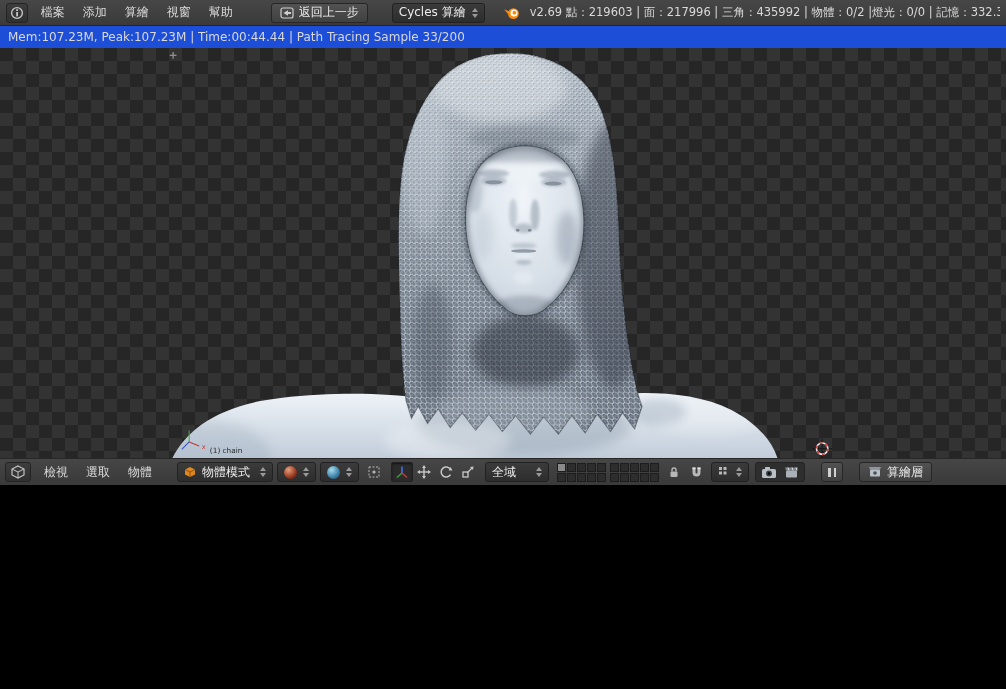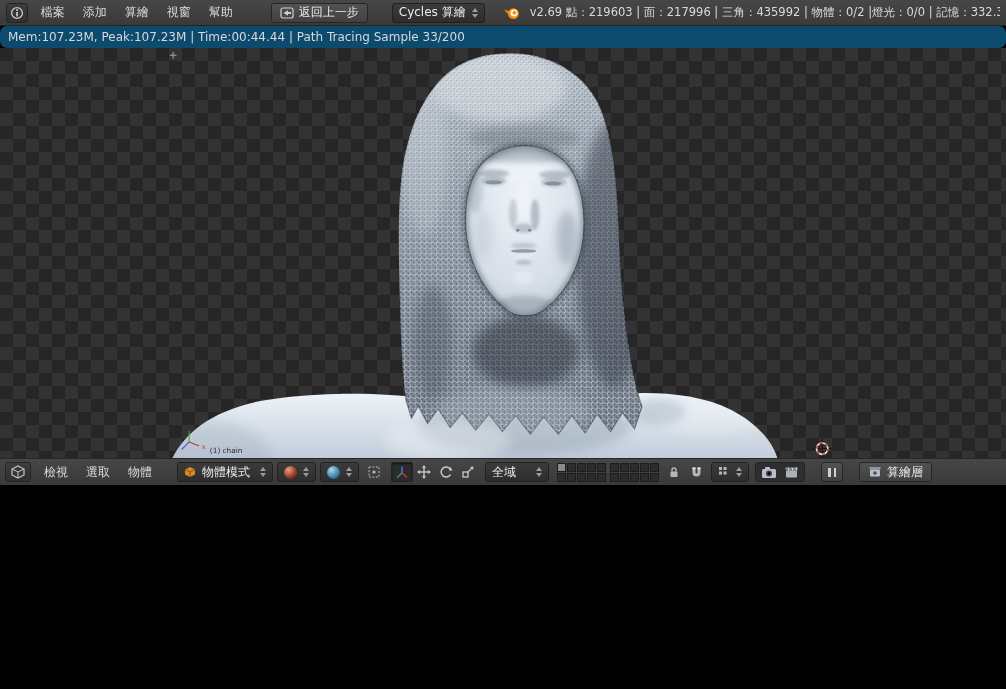--- a/index.html
+++ b/index.html
@@ -36,22 +36,22 @@
   }
   .arrows { display:flex; flex-direction:column; gap:2px; }
   .arrows i { display:block; width:0; height:0; }
   .arr-up   { border-left:3px solid transparent; border-right:3px solid transparent; border-bottom:4px solid #9a9a9a; }
   .arr-down { border-left:3px solid transparent; border-right:3px solid transparent; border-top:4px solid #9a9a9a; }
 
   .stats { color:#d9d9d9; font-size:11.5px; margin-left:8px; overflow:hidden; }
   .logo { margin-left:18px; margin-right:2px; display:flex; align-items:center; }
 
   .render-status {
-    flex:0 0 22px; height:22px; background:#0c4a6e; color:#d8d8d8; font-size:12px;
-    display:flex; align-items:center; padding:0 8px;border-radius:7px;
+    flex:0 0 22px; height:22px; background:#1d4ed8; color:#d8d8d8; font-size:12px;
+    display:flex; align-items:center; padding:0 8px;
   }
 
   
   .viewport {
     position:relative; flex:1 1 auto; overflow:hidden;
     background-color:#262626;
     background-image:
       linear-gradient(45deg,#333 25%,transparent 25%,transparent 75%,#333 75%),
       linear-gradient(45deg,#333 25%,transparent 25%,transparent 75%,#333 75%);
     background-size:26px 26px;

